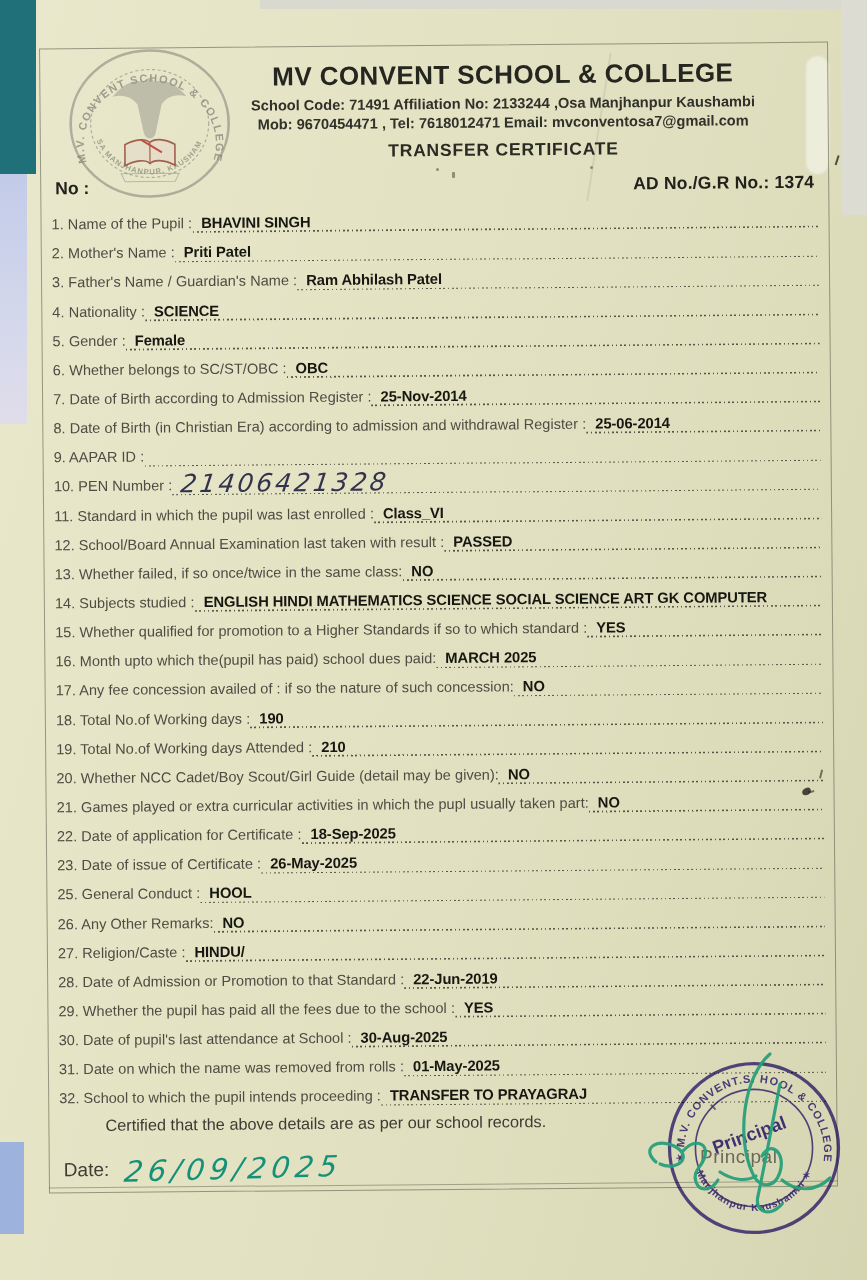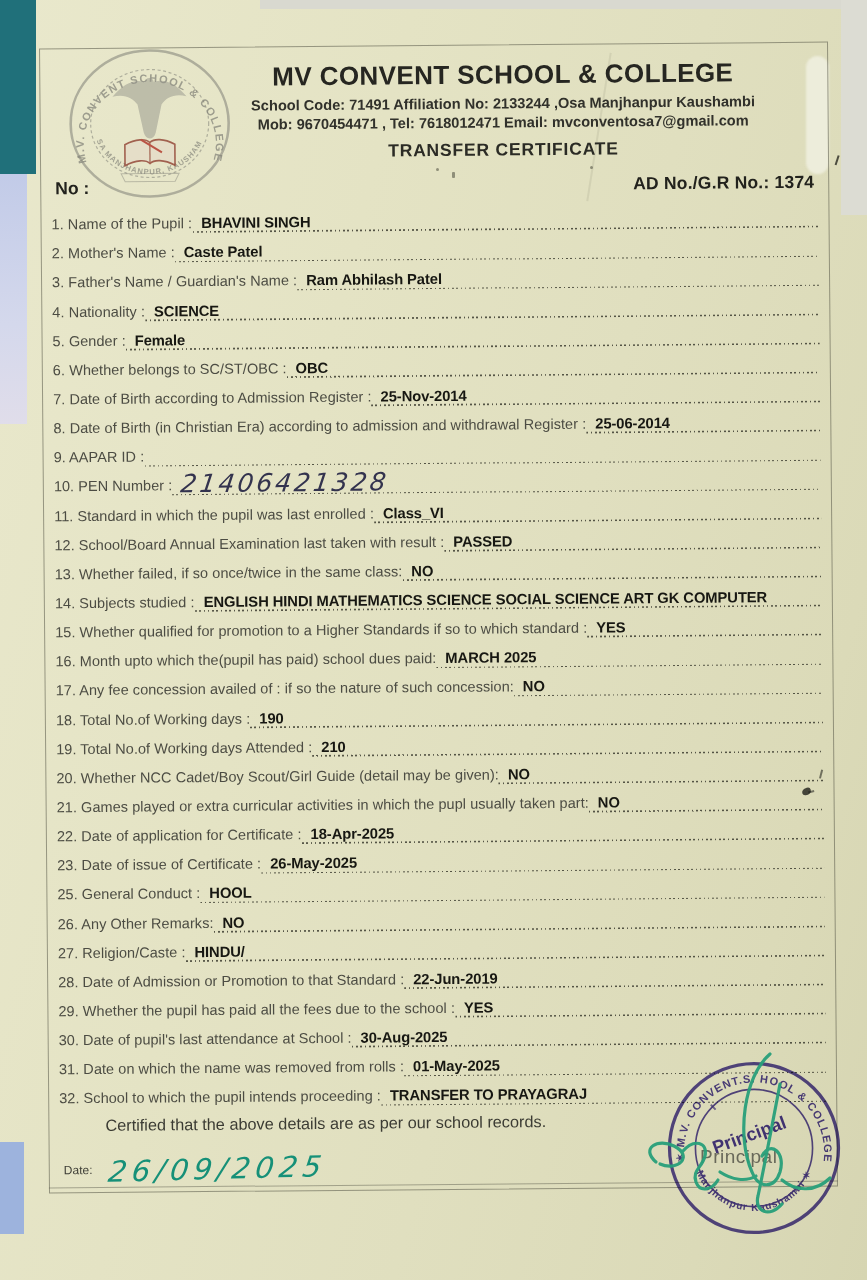--- a/index.html
+++ b/index.html
@@ -42,21 +42,21 @@
   .value-area{flex:1;display:flex;align-items:flex-end;min-width:0;
     background:repeating-linear-gradient(90deg,rgba(60,60,48,.85) 0 1.6px,transparent 1.6px 4.3px) left bottom/100% 1.7px no-repeat;}
   .f-value{white-space:nowrap;font-weight:700;font-size:14.8px;color:#171712;padding:0 4px 2px 9px;letter-spacing:-.1px;}
   .hand-ink{font-family:"DejaVu Sans",sans-serif;font-style:italic;font-weight:400;
     font-size:25px;color:#33334e;letter-spacing:3px;transform:skewX(-8deg);
     padding-bottom:0;line-height:.9;}
 
   .statement{margin:8px 0 0 46px;font-size:16.3px;color:#3b3b33;}
 
   .date-row{display:flex;align-items:center;margin-top:18px;padding-left:4px;}
-  .date-label{font-size:12px;color:#3e3e36;}
+  .date-label{font-size:19px;color:#3e3e36;}
   .hand-green{font-family:"DejaVu Sans",sans-serif;font-style:italic;font-weight:400;
     font-size:29px;color:#169078;letter-spacing:5px;margin-left:16px;
     transform:skewX(-9deg) rotate(-1deg);}
 
   
   .stamp-group{position:absolute;left:648px;top:1044px;width:216px;height:212px;}
   .printed-principal{position:absolute;left:52px;top:102px;font-size:19px;color:rgba(92,92,80,.9);letter-spacing:.5px;}
   .stamp-svg{position:absolute;left:10px;top:8px;mix-blend-mode:multiply;}
   .sig-svg{position:absolute;left:-28px;top:-4px;}
 
@@ -126,21 +126,21 @@
     <div class="fields">
         <div class="f-row">
     <span class="f-label">1. Name of the Pupil :</span>
     <span class="value-area">
       <span class="f-value">BHAVINI SINGH</span>
     </span>
   </div>
         <div class="f-row">
     <span class="f-label">2. Mother's Name :</span>
     <span class="value-area">
-      <span class="f-value">Caste Patel</span>
+      <span class="f-value">Priti Patel</span>
     </span>
   </div>
         <div class="f-row">
     <span class="f-label">3. Father's Name / Guardian's Name :</span>
     <span class="value-area">
       <span class="f-value">Ram Abhilash Patel</span>
     </span>
   </div>
         <div class="f-row">
     <span class="f-label">4. Nationality :</span>
@@ -246,21 +246,21 @@
   </div>
         <div class="f-row">
     <span class="f-label">21. Games played or extra curricular activities in which the pupl usually taken part:</span>
     <span class="value-area">
       <span class="f-value">NO</span>
     </span>
   </div>
         <div class="f-row">
     <span class="f-label">22. Date of application for Certificate :</span>
     <span class="value-area">
-      <span class="f-value">18-Apr-2025</span>
+      <span class="f-value">18-Sep-2025</span>
     </span>
   </div>
         <div class="f-row">
     <span class="f-label">23. Date of issue of Certificate :</span>
     <span class="value-area">
       <span class="f-value">26-May-2025</span>
     </span>
   </div>
         <div class="f-row">
     <span class="f-label">25. General Conduct :</span>

